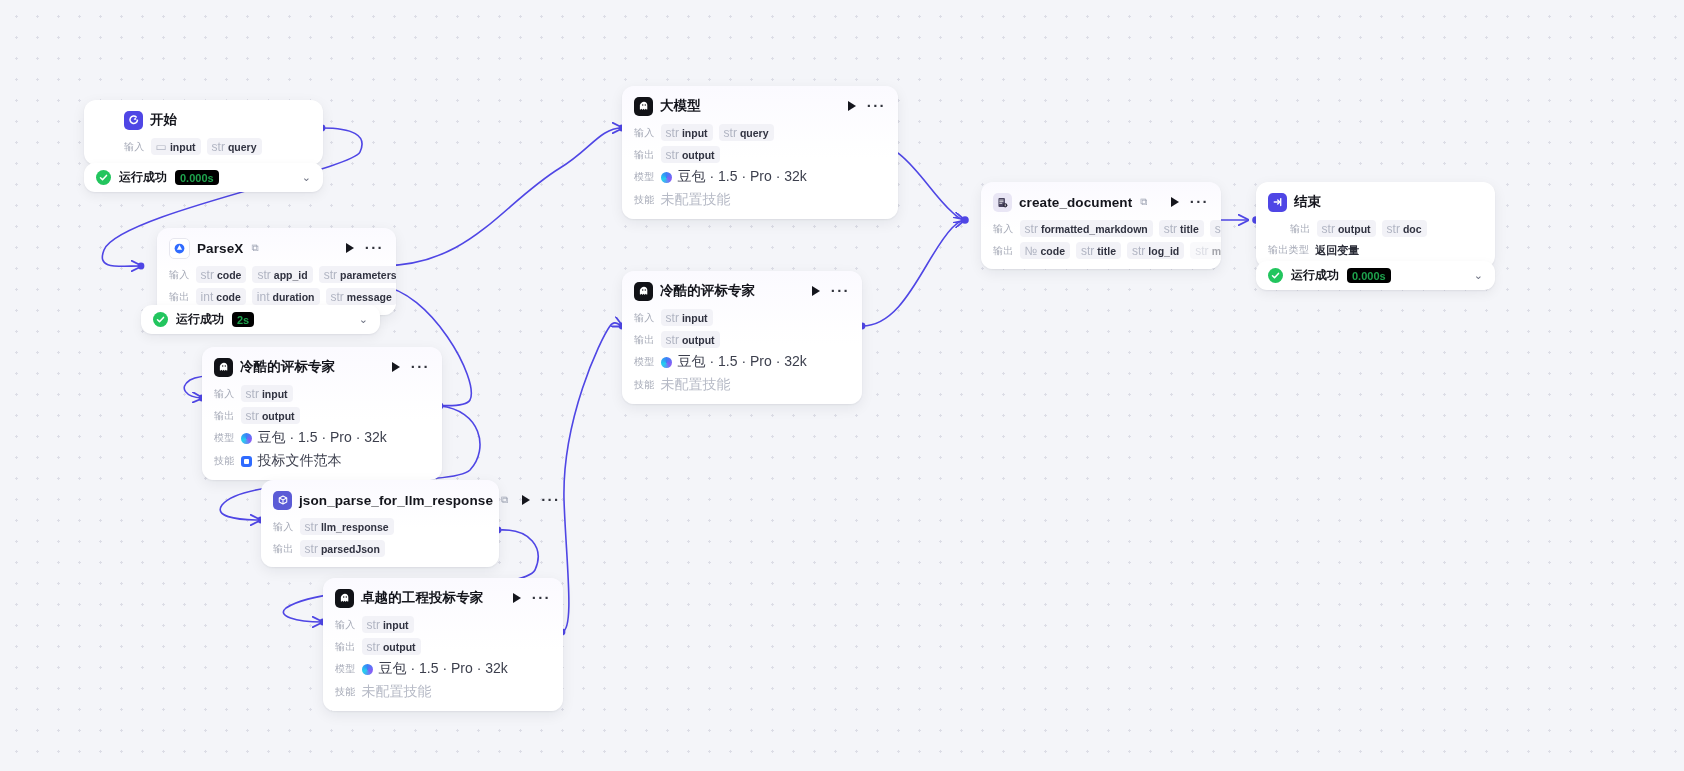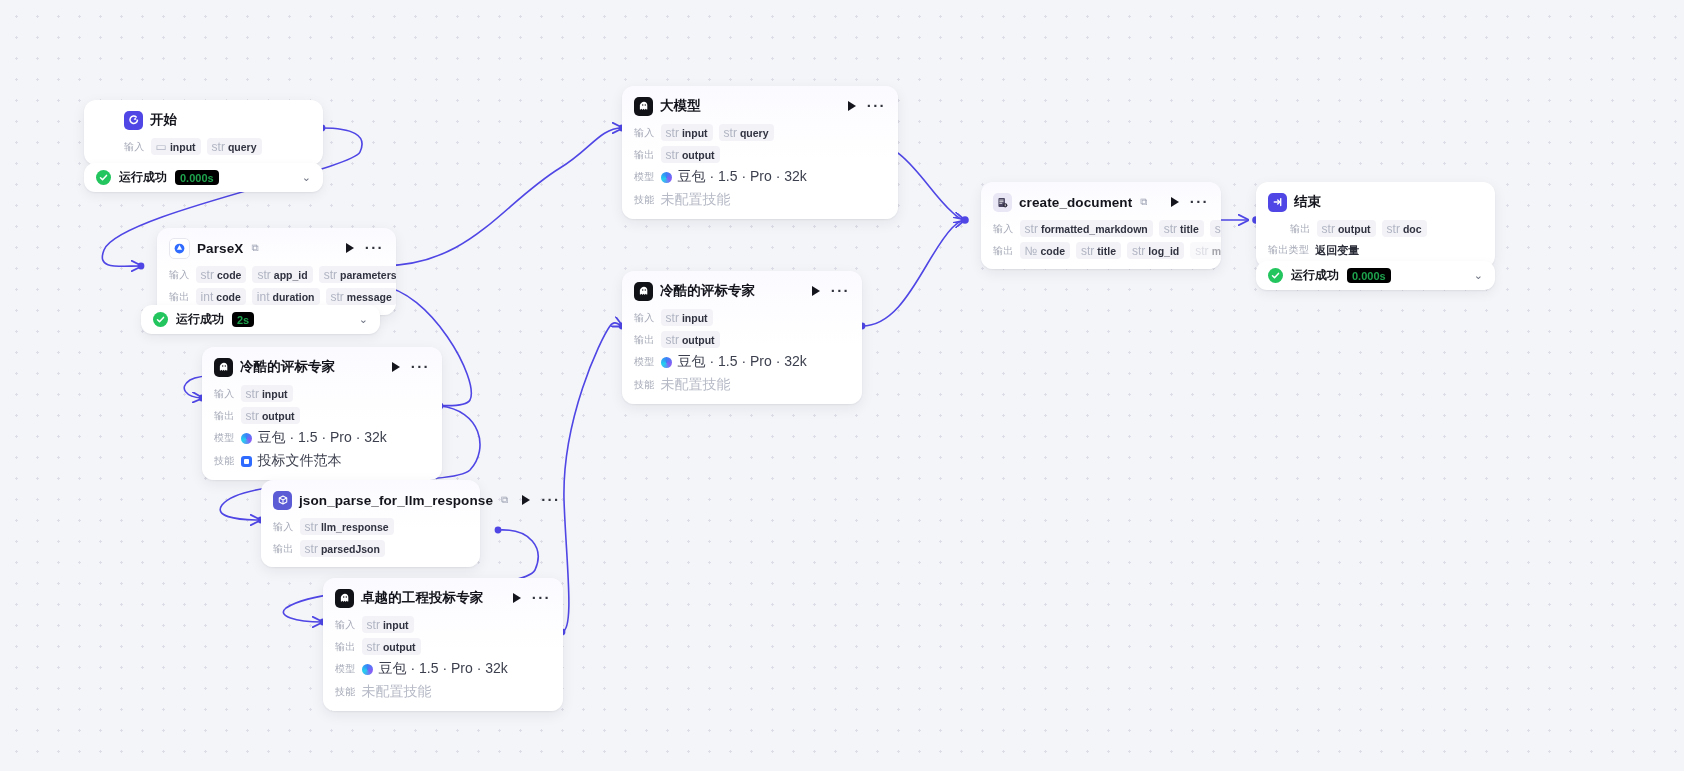--- a/index.html
+++ b/index.html
@@ -345,21 +345,21 @@
         <span class="plain">豆包 · 1.5 · Pro · 32k</span>
       </div>
       <div class="row">
         <span class="rlabel">技能</span>
         <span class="skill-ico"></span>
         <span class="plain">投标文件范本</span>
       </div>
     </div>
   </div>
 
-  <div class="node tinted" style="left:261px;top:480px;width:219px;text-align:right;">
+  <div class="node tinted" style="left:261px;top:480px;width:238px;text-align:right;">
     <div class="nhead">
       <span class="nicon" style="background:#5b5bd6;">
         <svg width="12" height="12" viewBox="0 0 16 16">
             <path d="M8 2.6 13 5.3v5.4L8 13.4 3 10.7V5.3z" fill="none" stroke="#fff" stroke-width="1.4" stroke-linejoin="round"></path>
             <path d="M3 5.3 8 8l5-2.7M8 8v5.4" stroke="#fff" stroke-width="1.4" fill="none"></path>
           </svg>
       </span>
       <span class="ntitle">json_parse_for_llm_response</span>
       <span class="copyic">⧉</span>
       <span class="hspacer"></span>

